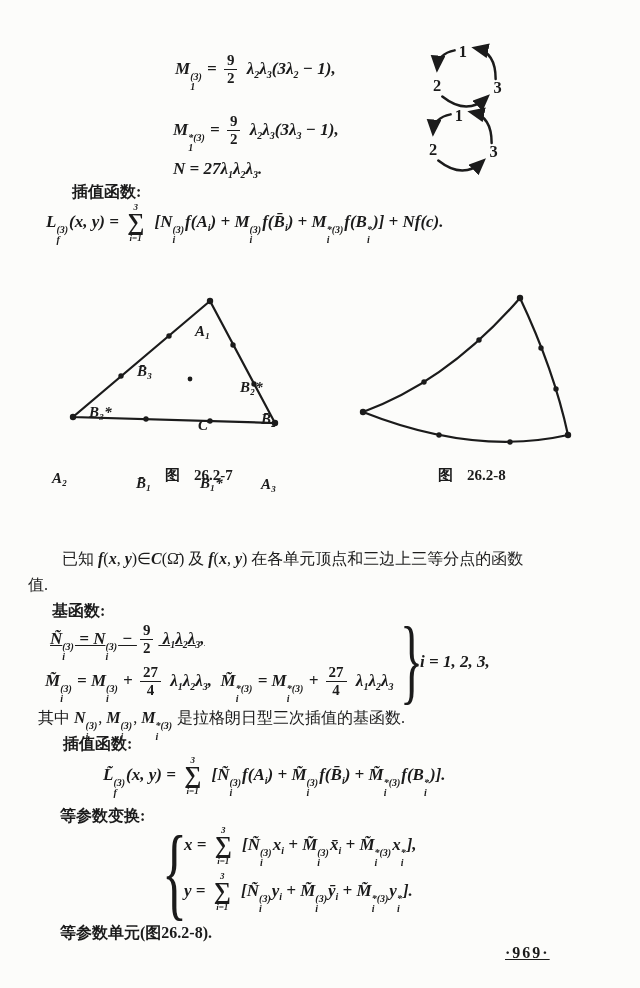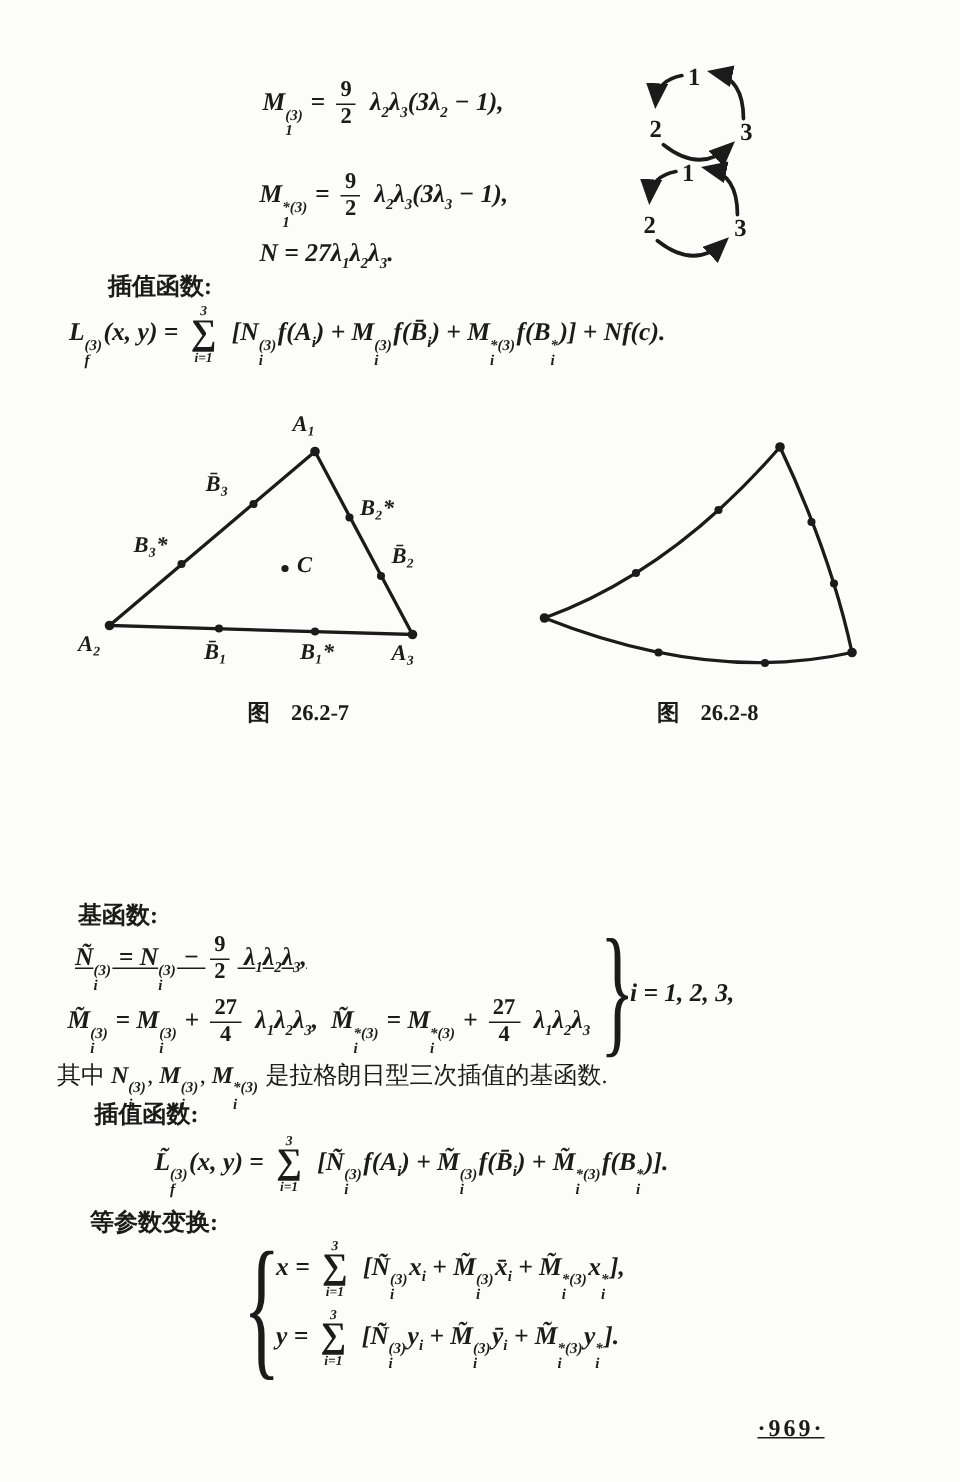--- a/index.html
+++ b/index.html
@@ -28,21 +28,21 @@
   .sum{display:inline-flex;flex-direction:column;align-items:center;
        vertical-align:middle;margin:0 6px 0 4px;line-height:1;font-style:normal;}
   .sum .lim{font-size:9px;font-style:italic;font-weight:600;}
   .sum .sig{font-size:24px;font-weight:700;line-height:.9;}
   
   .cnline{font-family:"Liberation Serif",serif;font-size:16px;line-height:1.5;}
   .bold{font-weight:700;}
   .mvar{font-style:italic;font-weight:600;}
   
   .figlabel{position:absolute;font-style:italic;font-weight:700;font-size:15px;
-            font-family:"Liberation Serif",serif;white-space:nowrap;}
+            font-family:"Liberation Serif",serif;white-space:nowrap;margin-top:48px;}
   .caption{font-size:15px;font-weight:700;font-family:"Liberation Serif",serif;}
   .caption .num{margin-left:14px;font-family:"Liberation Serif",serif;}
   .brace{font-family:"Liberation Serif",serif;font-weight:400;line-height:1;
          transform-origin:left top;}
   #pageno{font-size:16px;font-weight:700;letter-spacing:2px;}
 </style>
 </head>
 <body>
 
 <div id="page">
@@ -157,20 +157,21 @@
 
   <div class="abs caption" style="left:133px;top:466px;padding-left:32px;">
     <span>图</span><span class="num">26.2-7</span>
   </div>
   <div class="abs caption" style="left:438px;top:466px;">
     <span>图</span><span class="num">26.2-8</span>
   </div>
 
 
 
+  <div class="abs cnline" style="left:28px;top:546px;width:592px;text-indent:34px;line-height:1.65;">已知 <span class="mvar">f</span>(<span class="mvar">x</span>, <span class="mvar">y</span>)∈<span class="mvar">C</span>(Ω̄) 及 <span class="mvar">f</span>(<span class="mvar">x</span>, <span class="mvar">y</span>) 在各单元顶点和三边上三等分点的函数<br>值.</div>
 
   <div class="abs cnline bold" style="left:52px;top:599px;">基函数:</div>
 
   <div class="abs math" style="left:50px;top:622px;text-decoration:underline;">Ñ<span class="ss">
         <sup>(3)</sup>
         <sub>i</sub>
       </span> = N<span class="ss">
         <sup>(3)</sup>
         <sub>i</sub>
       </span> − <span class="frac">
@@ -264,16 +265,17 @@
         <sup>(3)</sup>
         <sub>i</sub>
       </span>ȳ<sub>i</sub> + M̃<span class="ss">
         <sup>*(3)</sup>
         <sub>i</sub>
       </span>y<span class="ss">
         <sup>*</sup>
         <sub>i</sub>
       </span>].</div>
 
+  <div class="abs cnline bold" style="left:60px;top:921px;">等参数单元(图26.2-8).</div>
 
   <div id="pageno" class="abs" style="left:505px;top:944px;text-decoration:underline;">·969·</div>
 
 </div>
 
 </body></html>

